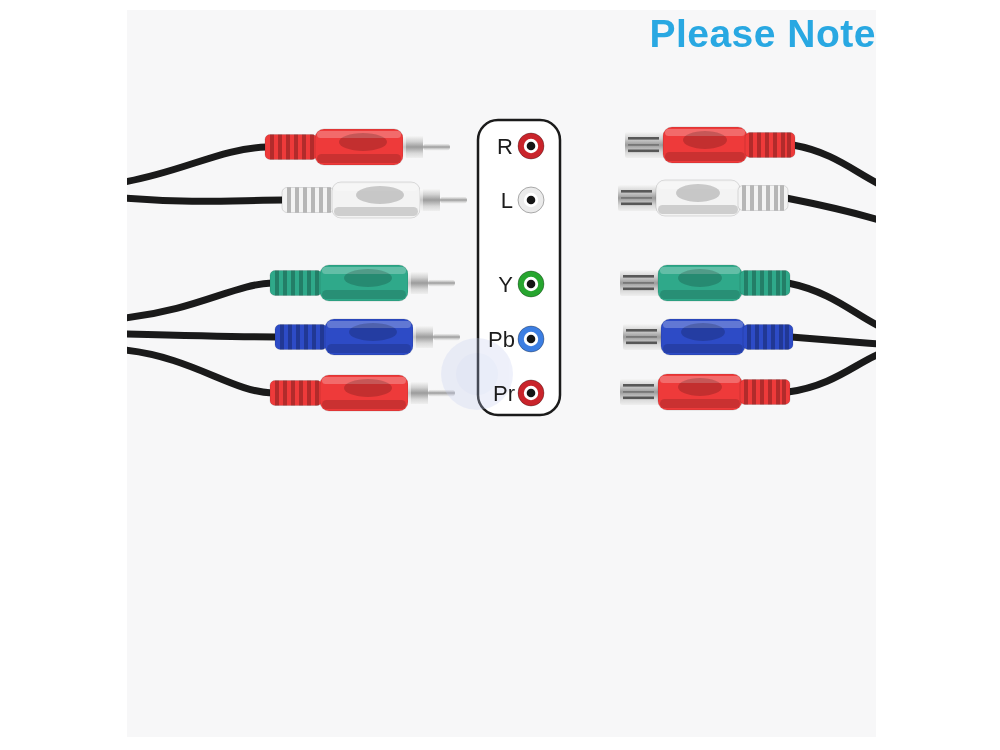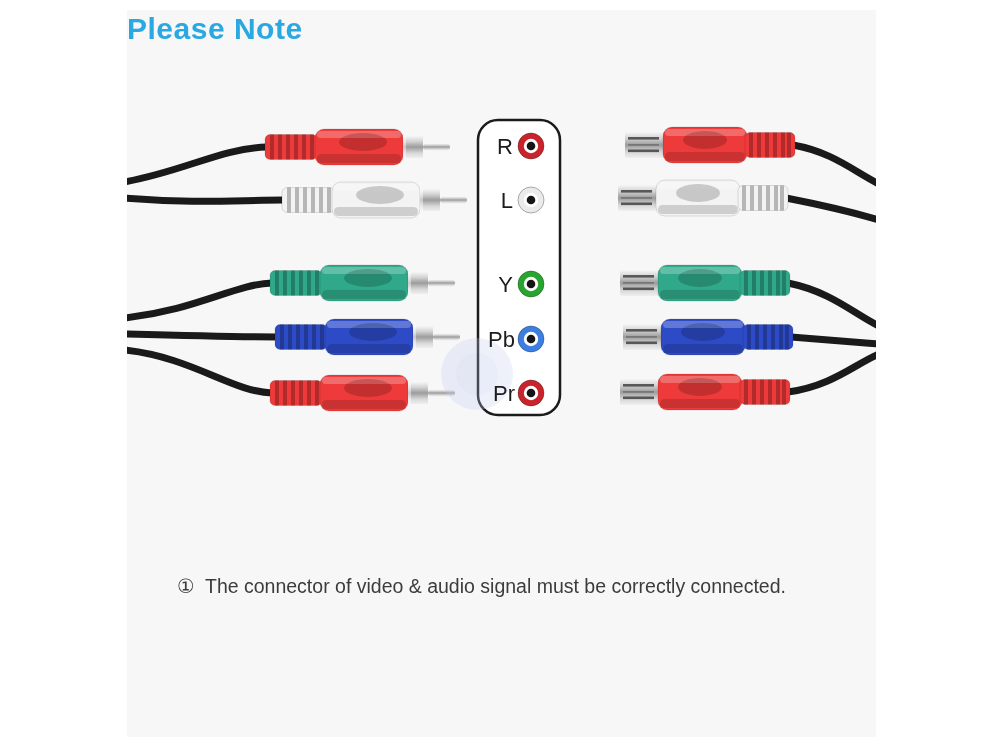--- a/index.html
+++ b/index.html
@@ -5,22 +5,22 @@
   html,body{margin:0;padding:0;}
   body{
     width:1000px;height:750px;background:#ffffff;position:relative;overflow:hidden;
     font-family:"Liberation Sans","DejaVu Sans",sans-serif;
   }
   .canvas{
     position:absolute;left:127px;top:10px;width:749px;height:727px;
     background:#f7f7f8;
   }
   .title{
-    position:absolute;top:2px;left:0;width:100%;text-align:left;
-    font-size:30px;font-weight:600;color:#29a8e2;letter-spacing:0.5px;
+    position:absolute;top:2px;left:0;width:100%;text-align:right;
+    font-size:39px;font-weight:600;color:#29a8e2;letter-spacing:0.5px;
   }
   svg.diagram{position:absolute;left:0;top:0;pointer-events:none;}
   .notes{
     position:absolute;left:50px;top:490px;width:680px;
     font-size:19.5px;line-height:34.4px;color:#3c3c3c;white-space:pre;
   }
   .note-line{white-space:pre;}
 </style>
 </head>
 <body>
@@ -143,21 +143,20 @@
         <g>
           <text x="388" y="391" text-anchor="end" font-size="22" fill="#1c1c1c">Pr</text>
           <circle cx="404" cy="383" r="13" stroke="rgba(0,0,0,0.3)" stroke-width="1" fill="#c9242b"></circle>
           <circle cx="404" cy="383" r="7.2" fill="#ffffff"></circle>
           <circle cx="404" cy="383" r="4.3" fill="#151515"></circle>
         </g>
       </g>
     </svg>
 
     <div class="notes">
-      <div class="note-line">①  The connector of video &amp; audio signal must be correctly connected.</div>
       
       
       
       
       
     </div>
 
   </div>
 </div>
 

